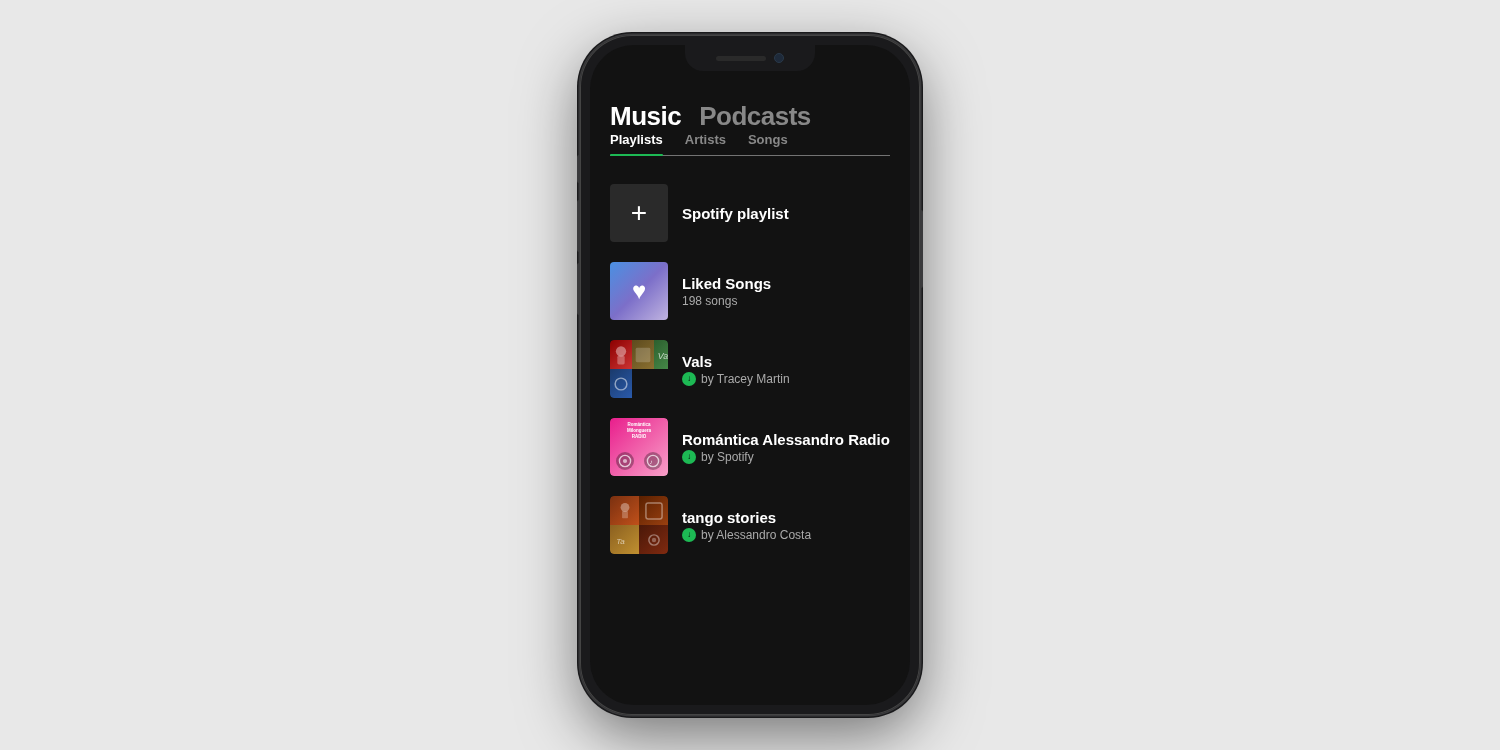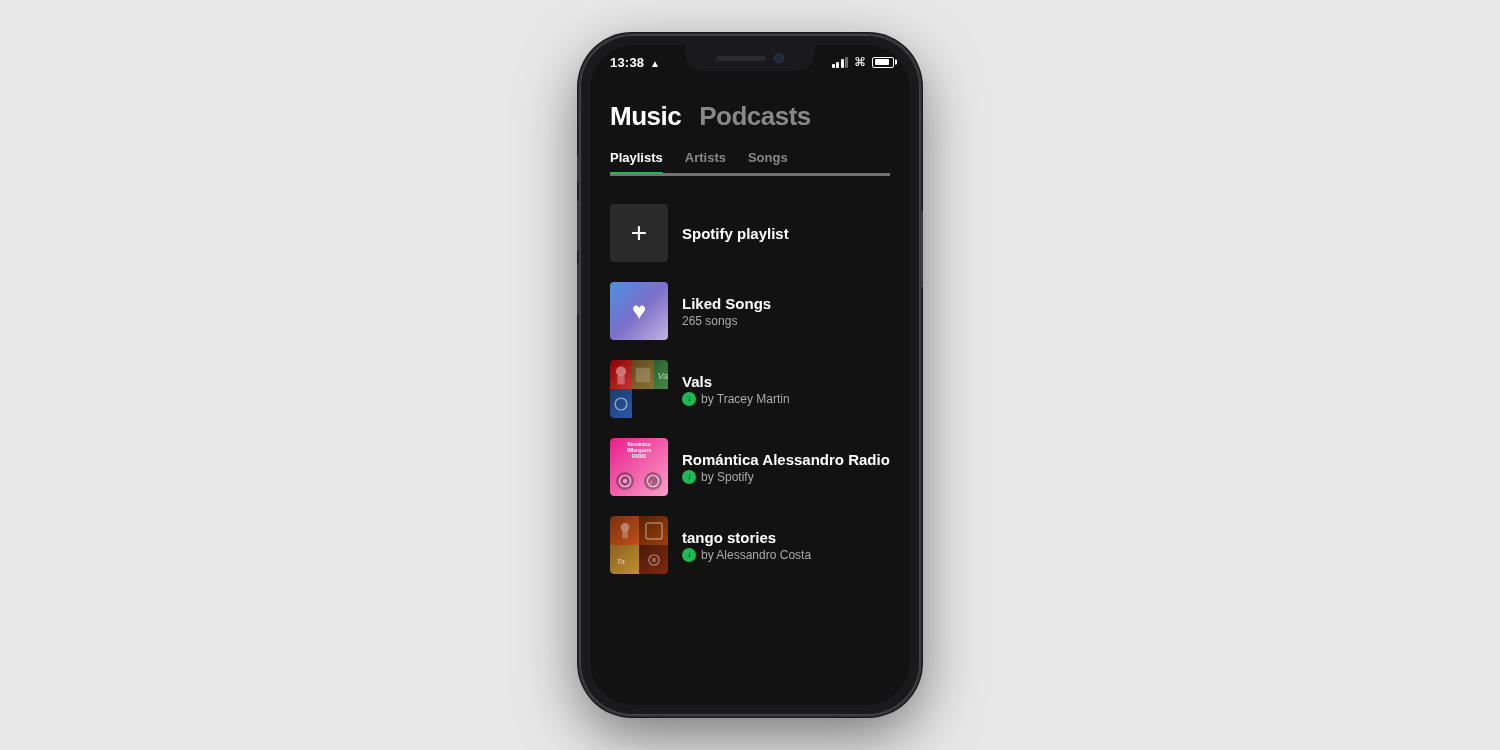--- a/index.html
+++ b/index.html
@@ -202,21 +202,20 @@
       bottom: 0;
       padding: 16px 20px 0;
       overflow: hidden;
     }
 
     
     .header-tabs {
       display: flex;
       align-items: flex-end;
       gap: 18px;
-      margin-bottom: 18px;
     }
 
     .tab-music {
       color: #fff;
       font-size: 26px;
       font-weight: 800;
       letter-spacing: -0.5px;
     }
 
     .tab-podcasts {
@@ -224,21 +223,21 @@
       font-size: 26px;
       font-weight: 700;
       letter-spacing: -0.5px;
     }
 
     
     .sub-tabs {
       display: flex;
       gap: 22px;
       margin-bottom: 18px;
-      border-bottom: 3px solid #737373;
+      border-bottom: 1px solid #737373;
       padding-bottom: 0;
     }
 
     .sub-tab {
       padding-bottom: 8px;
       font-size: 13px;
       font-weight: 600;
       color: #888;
       position: relative;
       cursor: pointer;
@@ -384,38 +383,20 @@
   <div class="btn-left-mid2"></div>
   <div class="btn-right"></div>
 
   <div class="screen">
 
     <div class="notch">
       <div class="notch-speaker"></div>
       <div class="notch-camera"></div>
     </div>
 
-    <div class="status-bar">
-      <div class="status-time">
-        <span>13:38</span>
-        <span style="font-size:10px; margin-left:2px;">▲</span>
-      </div>
-      <div class="status-icons">
-        <div class="signal-bars">
-          <div class="signal-bar" style="height:4px;"></div>
-          <div class="signal-bar" style="height:6px;"></div>
-          <div class="signal-bar" style="height:9px;"></div>
-          <div class="signal-bar" style="height:11px; opacity:0.4;"></div>
-        </div>
-        <span class="wifi-icon">⌘</span>
-        <div class="battery-icon">
-          <div class="battery-fill"></div>
-        </div>
-      </div>
-    </div>
 
     <div class="content">
 
       <div class="header-tabs">
         <span class="tab-music">Music</span>
         <span class="tab-podcasts">Podcasts</span>
       </div>
 
       <div class="sub-tabs">
         <div class="sub-tab active">
@@ -440,21 +421,21 @@
           </div>
         </div>
 
         <div class="playlist-item">
           <div class="playlist-thumb thumb-liked">
             <span class="heart-icon">♥</span>
           </div>
           <div class="playlist-info">
             <div class="playlist-name">Liked Songs</div>
             <div class="playlist-meta">
-              <span class="playlist-sub">265 songs</span>
+              <span class="playlist-sub">198 songs</span>
             </div>
           </div>
         </div>
 
         <div class="playlist-item">
           <div class="playlist-thumb">
             <div class="vals-collage">
               <div class="vals-cell-1" style="background: linear-gradient(135deg,#8B0000,#cc3333); display:flex; align-items:center; justify-content:center;">
                 <svg width="22" height="22" viewBox="0 0 30 30">
                   <circle cx="15" cy="10" r="7" fill="#fff" opacity="0.4"></circle>

